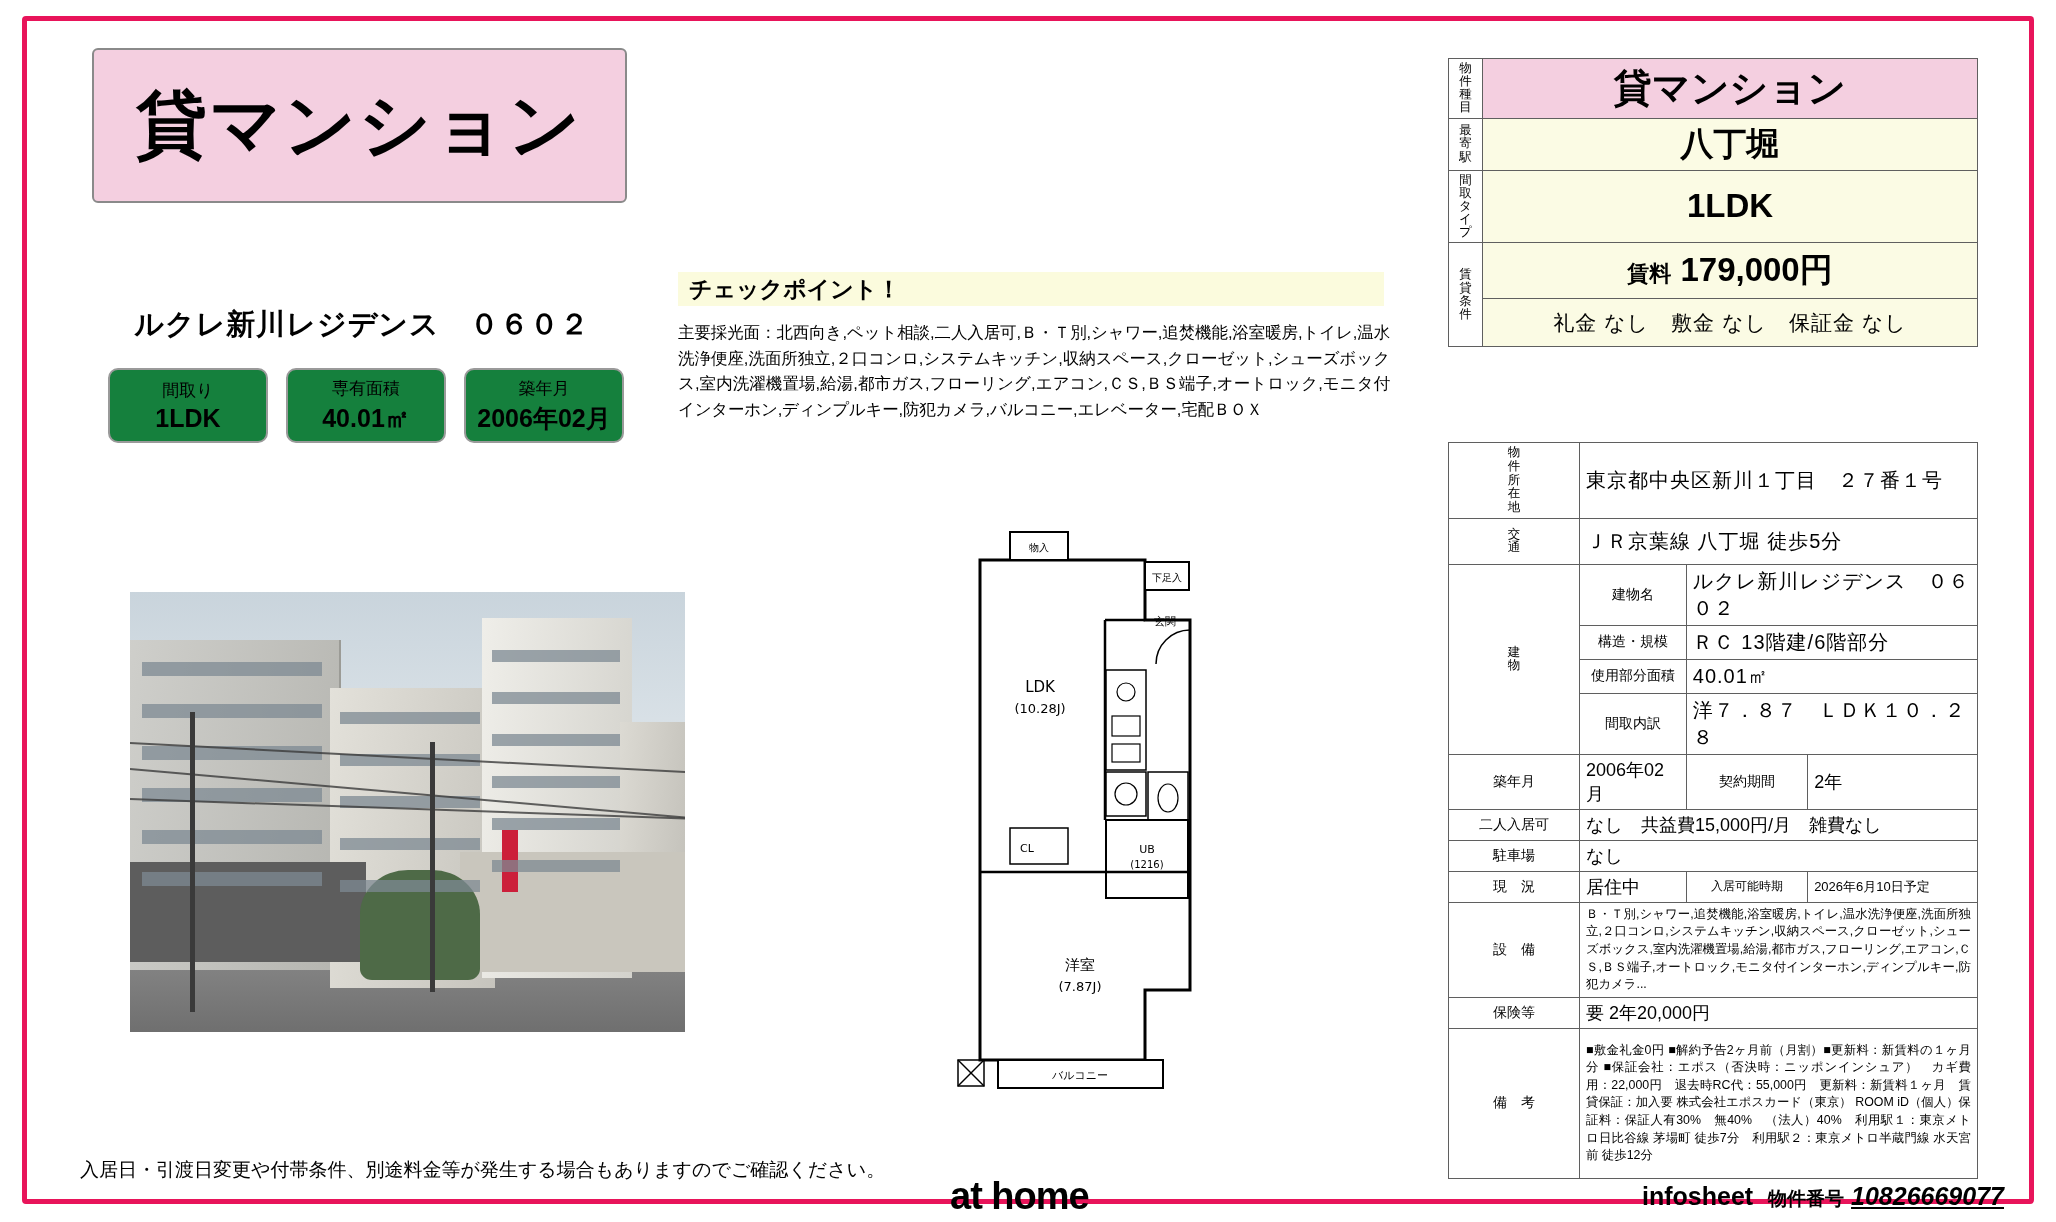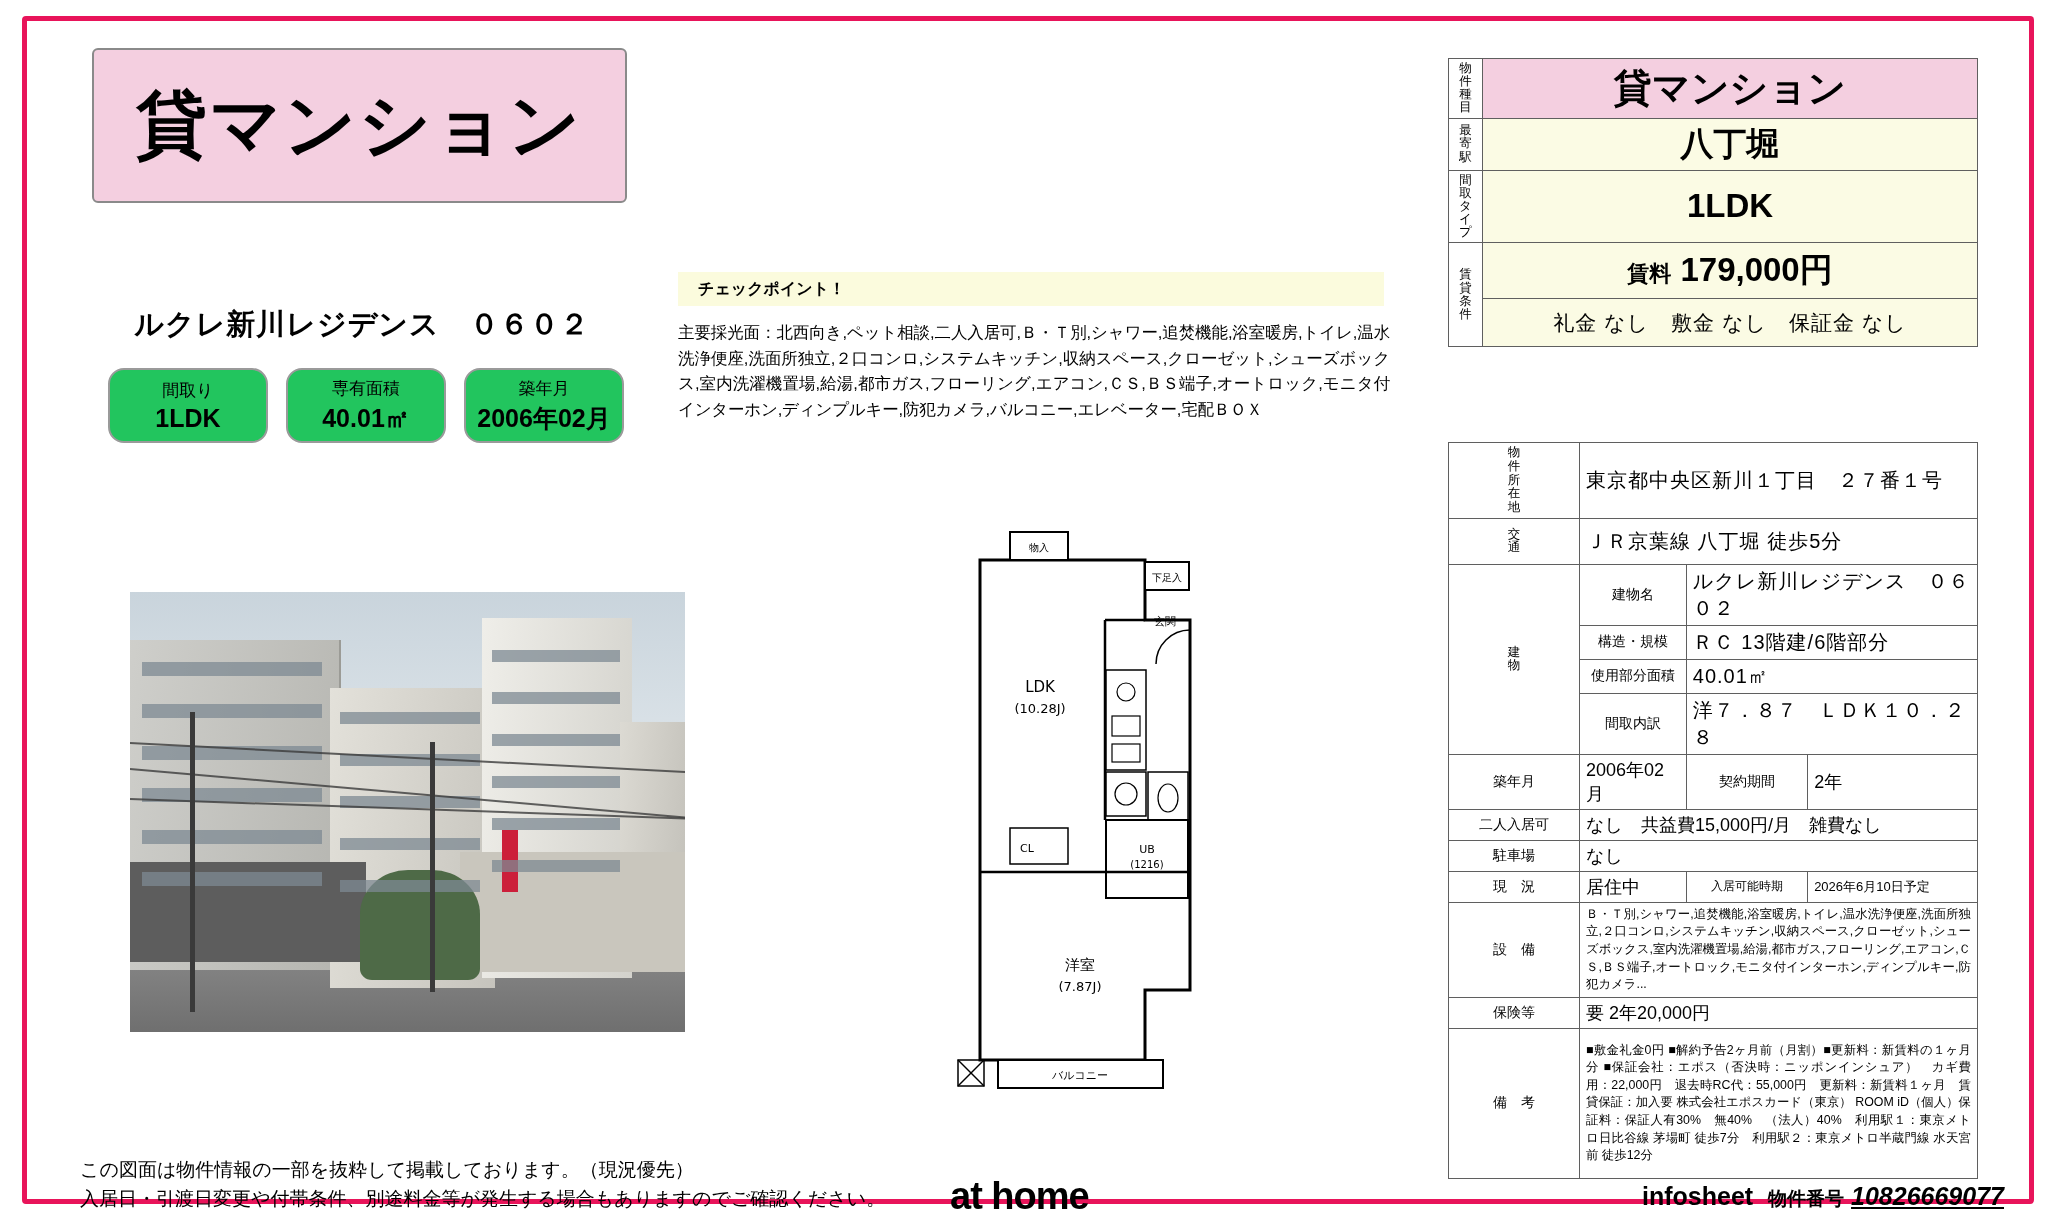--- a/index.html
+++ b/index.html
@@ -53,36 +53,36 @@
     font-size: 29px; font-weight: bold; letter-spacing: 1px;
   }
 
   .spec-row {
     position: absolute; left: 108px; top: 368px;
     display: flex; gap: 18px;
   }
   .spec-cell {
     width: 160px; height: 75px;
     border: 2px solid #9a9a9a;
-    border-radius: 16px;
+    border-radius: 10px;
     display: flex; flex-direction: column;
     align-items: center; justify-content: center;
-    background: #22c55e;
+    background: #15803d;
   }
   .spec-cell .lab { font-size: 17px; }
   .spec-cell .val { font-size: 25px; font-weight: bold; margin-top: 2px; }
 
   
   .cp-title {
     position: absolute; left: 678px; top: 272px;
     width: 706px; height: 34px;
     background: #fbfbdd;
-    font-size: 16px; font-weight: bold;
+    font-size: 23px; font-weight: bold;
     display: flex; align-items: center;
-    padding-left: 20px;
+    padding-left: 11px;
   }
   .cp-body {
     position: absolute; left: 678px; top: 320px;
     width: 712px;
     font-size: 16.5px; line-height: 1.55;
     letter-spacing: -0.2px;
     text-align: justify;
   }
 
   
@@ -378,21 +378,20 @@
       </tr>
       <tr>
         <td class="lab3">備　考</td>
         <td class="small12" colspan="3" style="height:150px;">■敷金礼金0円 ■解約予告2ヶ月前（月割）■更新料：新賃料の１ヶ月分 ■保証会社：エポス（否決時：ニッポンインシュア）　カギ費用：22,000円　退去時RC代：55,000円　更新料：新賃料１ヶ月　賃貸保証：加入要 株式会社エポスカード（東京） ROOM iD（個人）保証料：保証人有30%　無40%　（法人）40%　利用駅１：東京メトロ日比谷線 茅場町 徒歩7分　利用駅２：東京メトロ半蔵門線 水天宮前 徒歩12分</td>
       </tr>
     </tbody>
       </table>
   </div>
 
   <div class="footer-note">
-    <div>この図面は物件情報の一部を抜粋して掲載しております。（現況優先）</div>
     <div>入居日・引渡日変更や付帯条件、別途料金等が発生する場合もありますのでご確認ください。</div>
   </div>
   <div class="athome">
     <span>at home</span>
   </div>
   <div class="infosheet">
     <span>infosheet</span>
     <span class="lbl2">物件番号</span>
     <span class="num">10826669077</span>
   </div>

